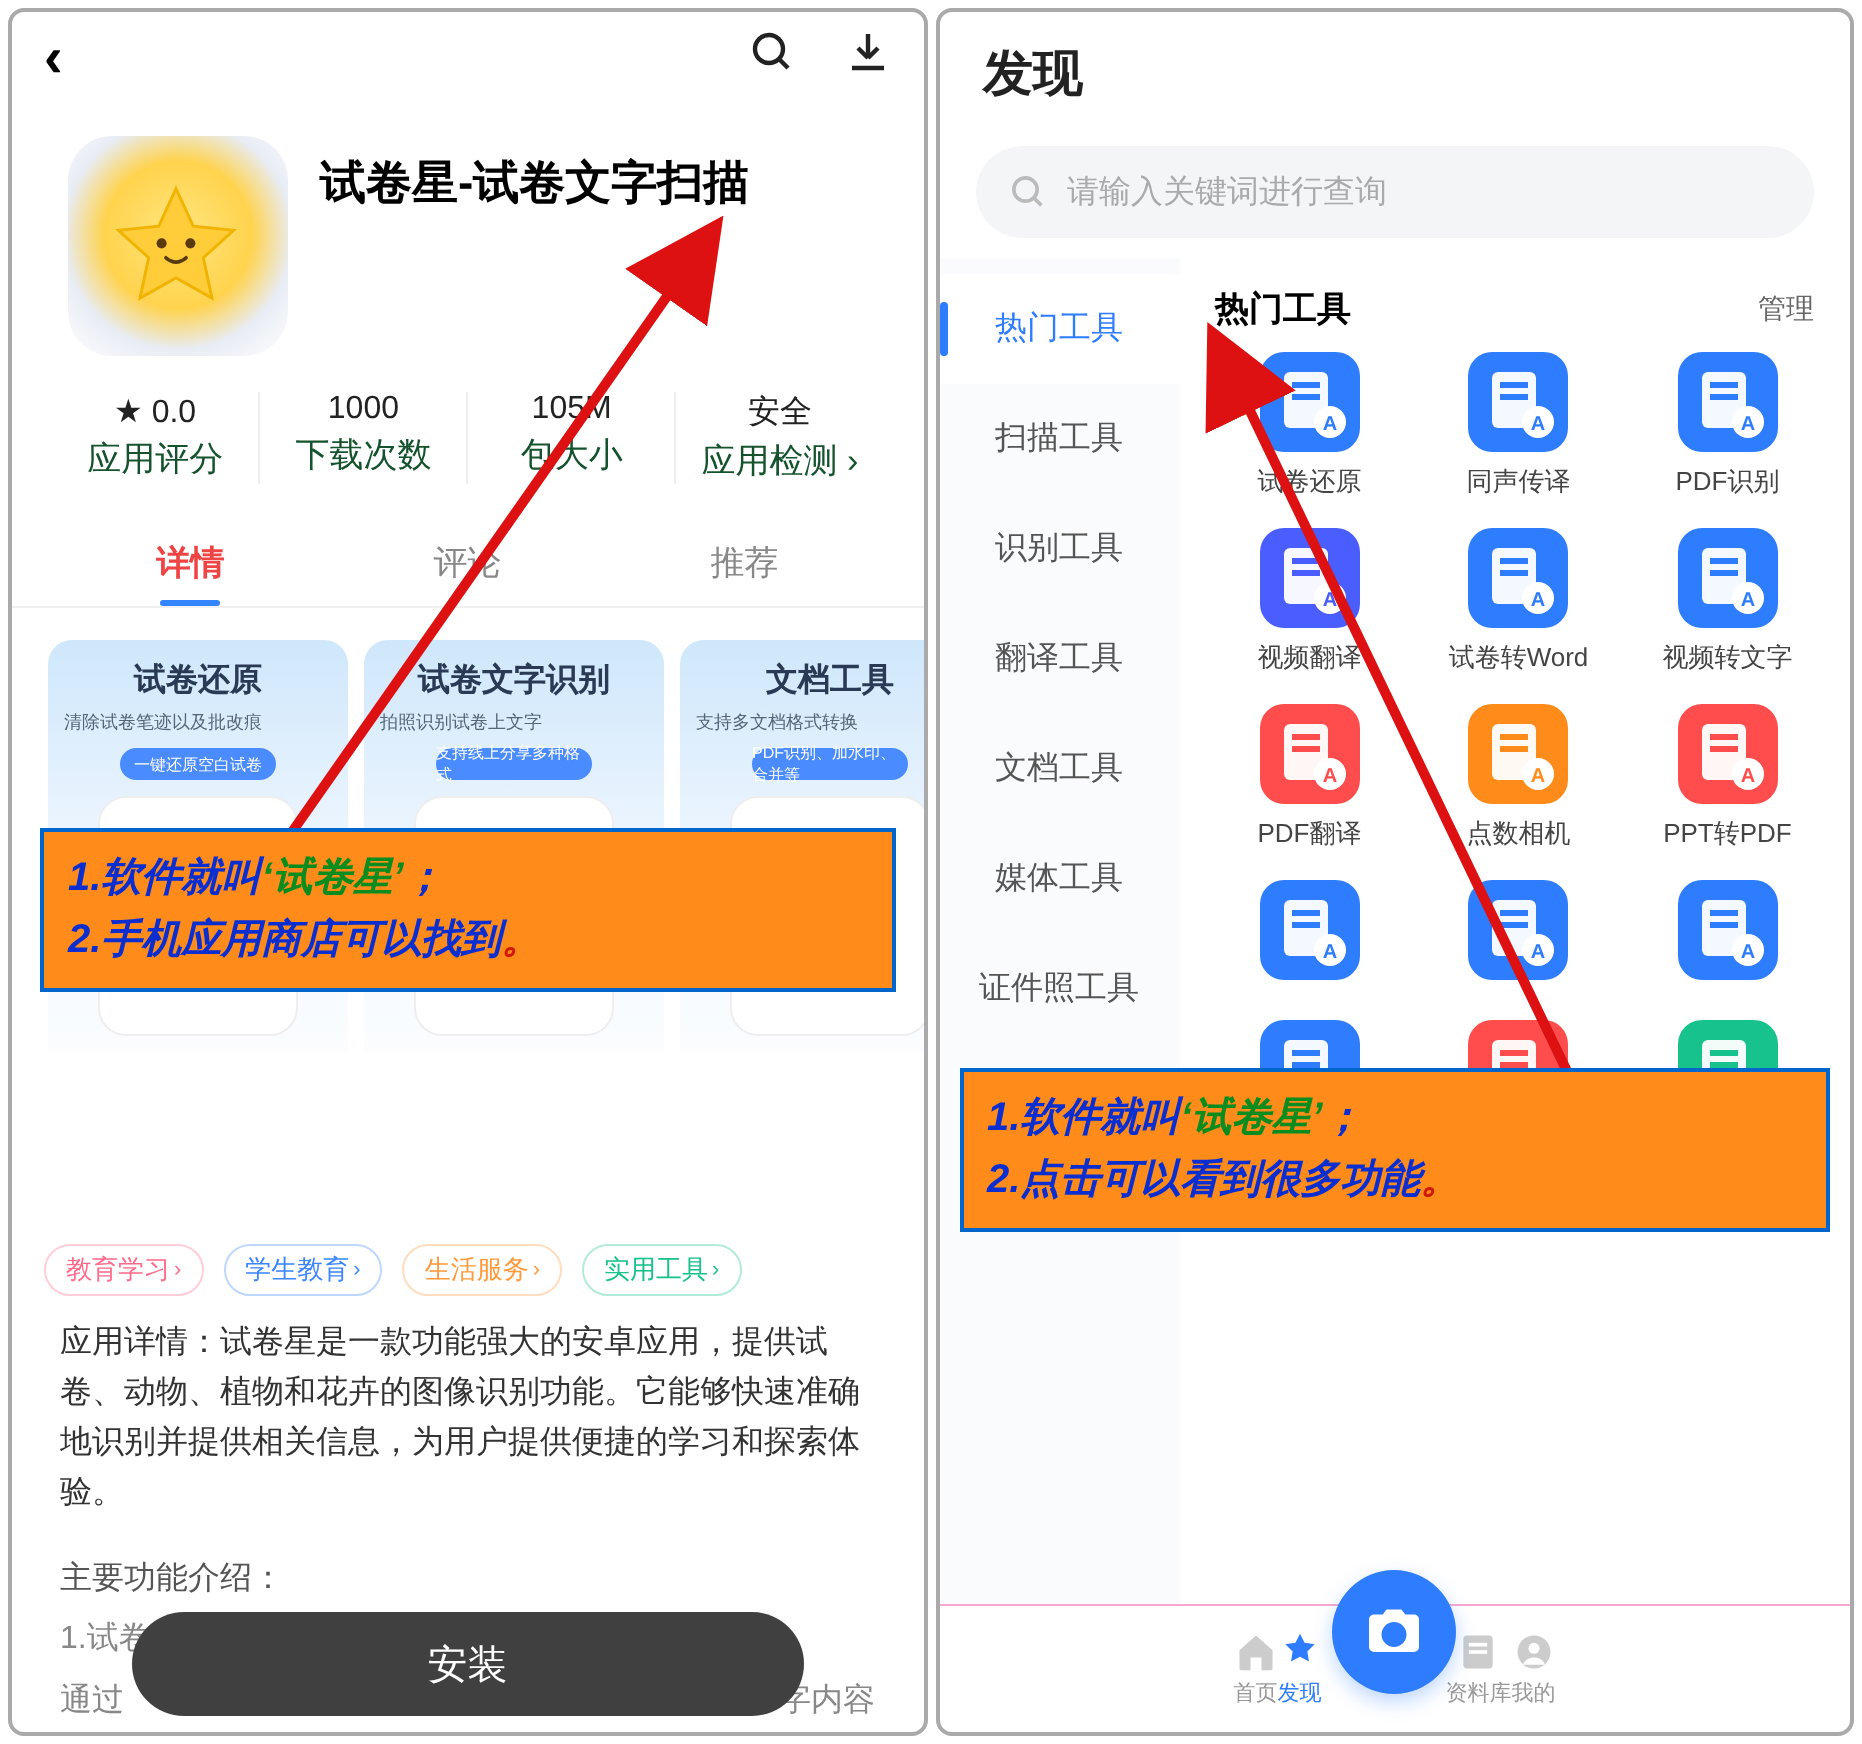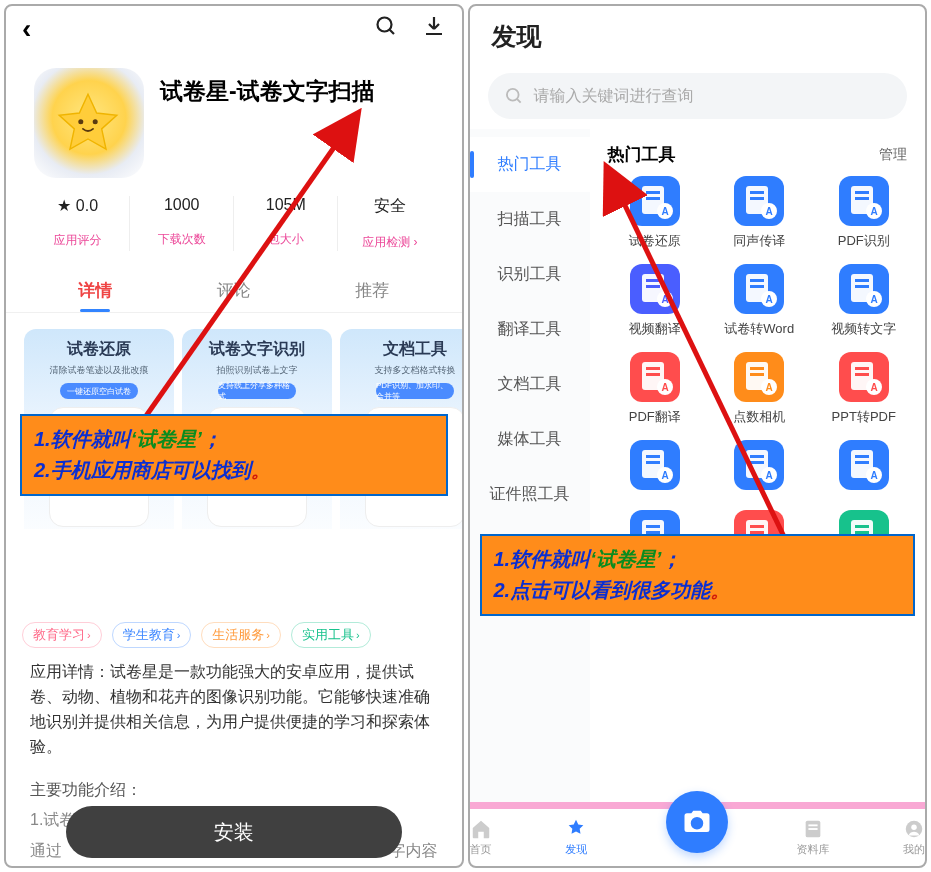--- a/index.html
+++ b/index.html
@@ -11,29 +11,29 @@
   .top-icons { display:flex; gap:24px; font-size:22px; }
   .appinfo { display:flex; gap:16px; padding:16px 28px 8px; position:relative; }
   .appicon { width:110px; height:110px; border-radius:22px; background:radial-gradient(circle at 50% 45%,#ffe680 0%,#ffd34d 45%,#e8ecf4 70%,#fff 100%); position:relative; }
   .star { position:absolute; top:22px; left:18px; width:72px; height:72px; }
   .appname { font-size:23px; font-weight:600; padding-top:8px; }
   .appsub { font-size:15px; color:#888; margin-top:6px; }
   .stats { display:flex; padding:10px 20px 0; }
   .stat { flex:1; text-align:center; border-right:1px solid #eee; }
   .stat:last-child { border:none; }
   .stat-v { font-size:16px; color:#222; }
-  .stat-l { font-size:12px; color:#ec4899; margin-top:17px; }
+  .stat-l { font-size:17px; color:#14532d; margin-top:2px; }
   .tabs { display:flex; margin-top:18px; padding:0 20px; border-bottom:1px solid #f0f0f0; }
   .tab { flex:1; text-align:center; font-size:17px; color:#888; padding:10px 0; position:relative; }
   .tab.active { color:#ef4444; font-weight:600; }
   .tab.active::after { content:''; position:absolute; bottom:0; left:50%; transform:translateX(-50%); width:30px; height:3px; background:#3284ff; border-radius:2px; }
   .shots { display:flex; gap:8px; padding:16px 18px 10px; overflow:hidden; position:relative; }
   .shot { width:150px; height:232px; border-radius:12px; background:linear-gradient(#cfe7fb,#eaf4fe 40%,#fff); padding:10px 8px; font-size:10px; color:#333; flex-shrink:0; }
   .shot-title { font-size:16px; font-weight:700; color:#2a3a55; text-align:center; }
-  .shot-sub { font-size:9px; color:#567; text-align:center; margin-top:4px; }
+  .shot-sub { font-size:9px; color:#567; margin-top:4px; }
   .shot-btn { margin:6px auto; width:78px; height:16px; border-radius:8px; background:#4a8bff; color:#fff; font-size:8px; display:flex; align-items:center; justify-content:center; }
   .mini { margin:8px auto 0; width:100px; height:120px; background:#fff; border-radius:14px; border:1px solid #eee; }
   .overlay { position:absolute; left:14px; right:14px; background:#ff8c1a; border:2px solid #06c; padding:8px 12px; font-weight:700; font-style:italic; font-size:20px; line-height:1.55; z-index:5; }
   .overlay .blue{color:#0b2ed1;} .overlay .green{color:#0a8c1f;} .overlay .red{color:#d11a0b;}
   .tags { display:flex; gap:10px; padding:4px 16px 10px; }
   .tag { border:1px solid; border-radius:14px; padding:3px 10px; font-size:13px; display:flex; align-items:center; gap:2px; }
   .tag span.ar{font-size:11px;}
   .desc { padding:2px 24px; font-size:16px; color:#333; line-height:1.55; }
   .desc-h { margin-top:14px; color:#555; }
   .desc-li { color:#888; margin-top:2px; }
@@ -48,21 +48,21 @@
   .side-item { padding:17px 0; text-align:center; font-size:16px; color:#555; position:relative; }
   .side-item.active { color:#2f7dff; background:#fff; }
   .side-item.active::before{content:'';position:absolute;left:0;top:14px;bottom:14px;width:4px;background:#2f7dff;border-radius:2px;}
   .grid-wrap { flex:1; padding:10px 12px 0 16px; overflow:hidden; }
   .sec-head { display:flex; justify-content:space-between; align-items:center; font-size:17px; font-weight:600; padding:4px 6px 10px 2px; }
   .manage { font-size:14px; color:#666; font-weight:400; }
   .grid { display:grid; grid-template-columns:repeat(3,1fr); gap:14px 6px; }
   .tool { display:flex; flex-direction:column; align-items:center; gap:6px; }
   .ticon { width:50px; height:50px; border-radius:12px; position:relative; }
   .tname { font-size:13px; color:#444; }
-  .nav { height:64px; border-top:7px solid #f9a8d4; display:flex; align-items:center; justify-content:space-between; position:relative; }
+  .nav { height:64px; border-top:1px solid #f9a8d4; display:flex; align-items:center; justify-content:center; position:relative; }
   .nav-item { display:flex; flex-direction:column; align-items:center; font-size:11px; color:#999; gap:2px; }
   .nav-item.active{color:#2f7dff;}
   .nav-ic{width:22px;height:22px;}
   .cam { width:62px; height:62px; border-radius:50%; background:#2f7dff; display:flex; align-items:center; justify-content:center; position:absolute; left:50%; top:-18px; transform:translateX(-50%); box-shadow:0 4px 10px rgba(47,125,255,.3);}
 </style>
 </head>
 <body>
 
 <div class="phone">
   <div class="topbar">

